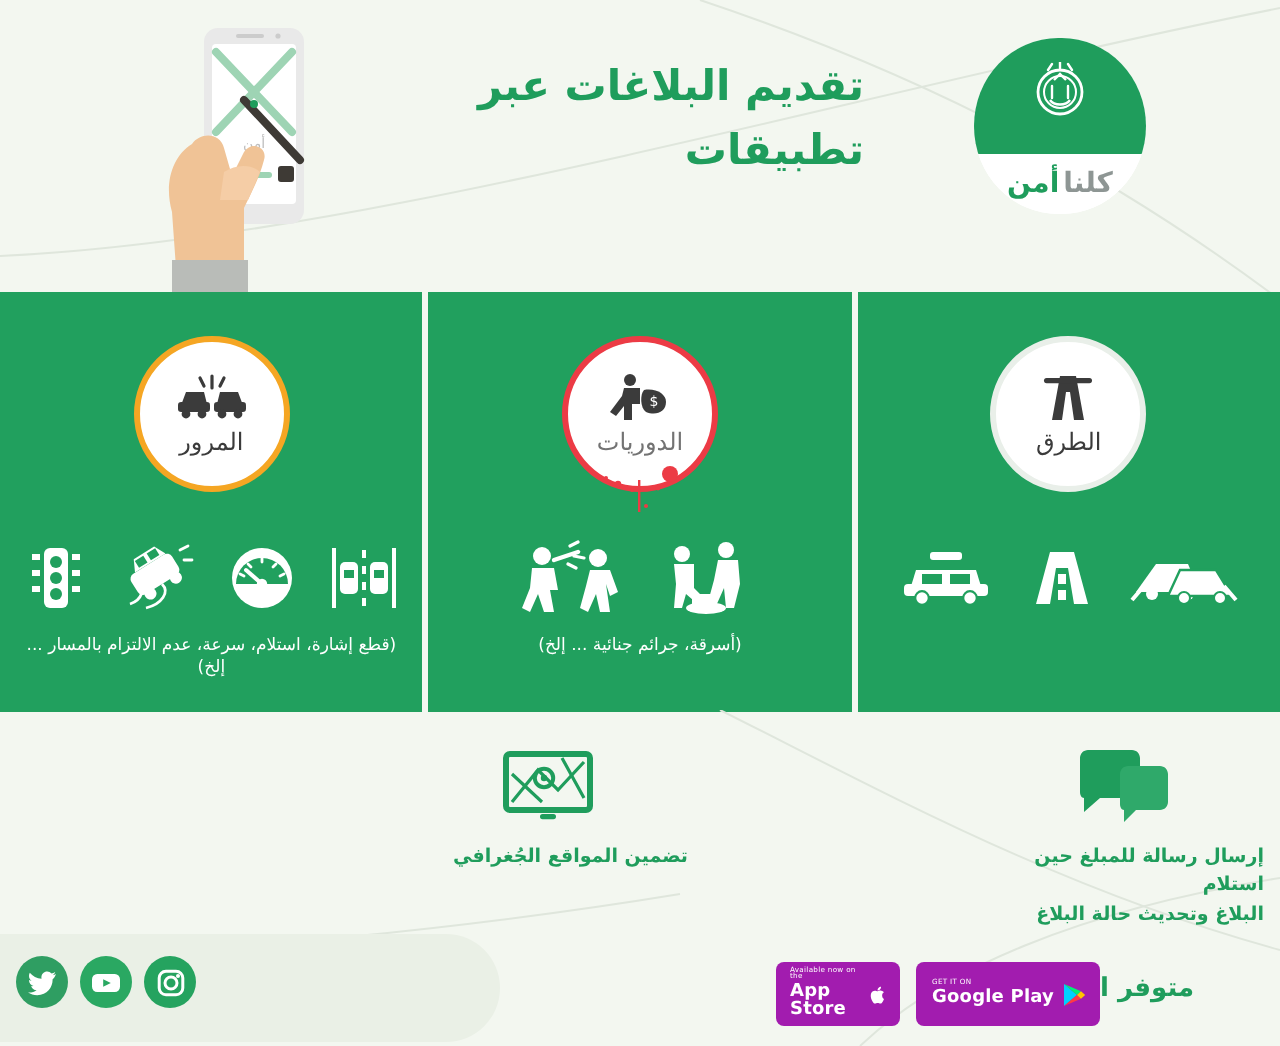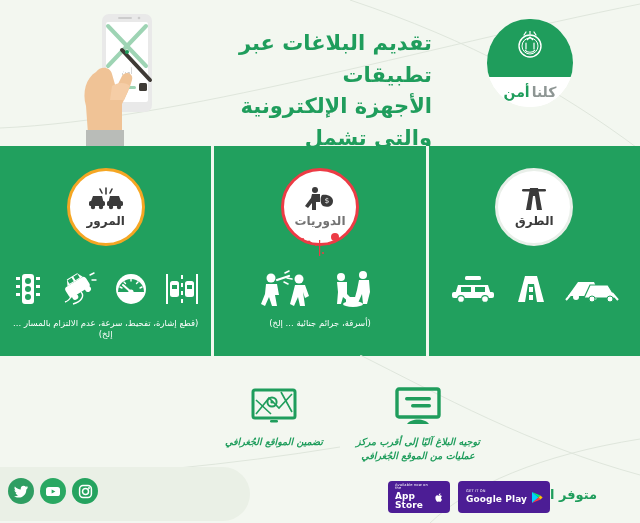--- a/index.html
+++ b/index.html
@@ -47,37 +47,37 @@
   .badge{
     position:absolute;left:50%;top:22px;transform:translateX(-50%);
     width:78px;height:78px;border-radius:50%;background:#ffffff;
     display:flex;flex-direction:column;align-items:center;justify-content:center;
     box-sizing:border-box;
   }
   .badge.roads{border:3px solid #e9efe9;}
   .badge.patrol{border:3px solid #ec3b45;}
   .badge.traffic{border:3px solid #f5a623;}
   .badge-icon{width:36px;height:26px;display:block;}
-  .badge-label{font-size:12px;font-weight:bold;color:#3b3b3b;margin-top:2px;direction:rtl;}
+  .badge-label{font-size:12px;font-weight:normal;color:#3b3b3b;margin-top:2px;direction:rtl;}
   .badge.patrol .badge-label{color:#737373;}
   .badge-splat{position:absolute;left:50%;top:86px;transform:translateX(-50%);width:70px;height:26px;}
 
   .icon-row{
     position:absolute;left:0;right:0;top:120px;height:46px;
     display:flex;align-items:center;justify-content:center;gap:16px;
   }
   .icon-row svg{display:block;}
   .panel-cap{
     position:absolute;left:6px;right:6px;top:172px;
     text-align:center;color:#ffffff;font-size:8.5px;line-height:1.3;direction:rtl;
   }
 
   
   .features{position:absolute;left:0;top:360px;width:640px;height:105px;}
-  .feat{position:absolute;top:23px;width:140px;text-align:center;font-style:italic;}
+  .feat{position:absolute;top:10px;width:140px;text-align:right;}
   .feat-icon{height:46px;display:flex;align-items:center;justify-content:center;}
   .feat-cap{
     margin-top:6px;color:#1f9d5c;font-size:9.5px;line-height:1.5;
     direction:rtl;font-weight:bold;
   }
   .f1{right:8px;}   
   .f2{right:152px;}
   .f3{right:296px;}
 
   
@@ -87,21 +87,21 @@
     background:#eaf0e6;border-radius:0 28px 28px 0;
   }
   .socials{position:absolute;left:8px;top:13px;display:flex;align-items:center;gap:6px;}
   .soc{width:26px;height:26px;border-radius:50%;background:#25a35f;display:flex;align-items:center;justify-content:center;}
   .soc.s2{background:#2aa862;}
   .soc.s3{background:#2f9e62;}
   .handle{position:absolute;left:102px;top:17px;color:#31b06a;font-size:17px;font-weight:bold;letter-spacing:.2px;direction:ltr;}
 
   .avail{position:absolute;left:503px;top:22px;color:#1f9d5c;font-size:13px;font-weight:bold;direction:rtl;}
   .store{
-    position:absolute;top:16px;height:26px;border-radius:4px;background:#4c1d95;
+    position:absolute;top:16px;height:26px;border-radius:4px;background:#a21caf;
     display:flex;align-items:center;gap:4px;padding:16px 7px;box-sizing:border-box;
   }
   .store-a{left:388px;width:62px;}
   .store-g{left:458px;width:92px;}
   .store-txt{display:flex;flex-direction:column;line-height:1;direction:ltr;}
   .store-sm{color:#ffffff;font-size:3.6px;letter-spacing:.15px;}
   .store-lg{color:#ffffff;font-size:9px;font-weight:bold;letter-spacing:.1px;margin-top:1.5px;}
 </style>
 </head>
 <body>
@@ -129,21 +129,20 @@
       <text x="67" y="66" font-size="7" fill="#bdbdbd" text-anchor="middle" font-family="DejaVu Sans, sans-serif">أمن</text>
       <rect x="58" y="78" width="18" height="3" rx="1.5" fill="#9ed4b4"></rect>
       <rect x="79" y="75" width="8" height="8" rx="1.5" fill="#3e3a35"></rect>
       <path d="M36,64 C26,70 22,84 26,98 L28,126 L62,126 L62,96 C66,88 70,80 72,72 C74,66 66,62 62,68 L56,80 L52,66 C50,58 40,58 36,64 Z" fill="#f0c396"></path>
       <path d="M52,78 C58,74 66,74 70,78 L64,92 L50,92 Z" fill="#f5cda6"></path>
       <rect x="26" y="122" width="38" height="16" fill="#b9bcb8"></rect>
     </svg>
 
     <div class="head-title">
       <div>تقديم البلاغات عبر تطبيقات</div>
-      <div>الأجهزة الإلكترونية والتي تشمل</div>
     </div>
 
     <div class="logo">
       <div class="logo-top"></div>
       <div class="logo-bot"></div>
       <svg class="logo-emblem" viewBox="0 0 28 30">
         <circle cx="14" cy="15" r="11" fill="none" stroke="#ffffff" stroke-width="1.4"></circle>
         <circle cx="14" cy="15" r="8" fill="none" stroke="#ffffff" stroke-width="1"></circle>
         <path d="M8,4 L10,1 M14,3 L14,0 M20,4 L18,1" stroke="#ffffff" stroke-width="1.2" stroke-linecap="round"></path>
         <path d="M10,12 L10,18 M18,12 L18,18" stroke="#ffffff" stroke-width="1.2" stroke-linecap="round"></path>
@@ -300,47 +299,45 @@
           <g fill="#ffffff">
               <rect x="3" y="5" width="4" height="3"></rect>
               <rect x="3" y="13" width="4" height="3"></rect>
               <rect x="3" y="21" width="4" height="3"></rect>
           <rect x="23" y="5" width="4" height="3"></rect>
               <rect x="23" y="13" width="4" height="3"></rect>
               <rect x="23" y="21" width="4" height="3"></rect>
             </g>
         </svg>
       </div>
-      <div class="panel-cap">(قطع إشارة، تفحيط، سرعة، عدم الالتزام بالمسار ... إلخ)</div>
+      <div class="panel-cap">(قطع إشارة، استلام، سرعة، عدم الالتزام بالمسار ... إلخ)</div>
     </div>
   </div>
 
   <svg class="swoosh sw2" viewBox="0 0 640 168">
     <path d="M360,0 C440,40 530,90 640,120" fill="none" stroke="#dfe6dc" stroke-width="1"></path>
     <path d="M430,168 C470,130 540,100 640,84" fill="none" stroke="#dfe6dc" stroke-width="1"></path>
     <path d="M0,126 C120,120 230,110 340,92" fill="none" stroke="#dfe6dc" stroke-width="1"></path>
   </svg>
 
   <div class="features">
 
-
-    <div class="feat f2">
+    <div class="feat f1">
       <div class="feat-icon">
-        <svg width="46" height="40" viewBox="0 0 46 40">
-          <rect x="2" y="3" width="42" height="28" rx="2" fill="none" stroke="#1f9d5c" stroke-width="3.4"></rect>
-          <rect x="10" y="11" width="26" height="3.4" rx="1.7" fill="#1f9d5c"></rect>
-          <rect x="16" y="18" width="20" height="3.4" rx="1.7" fill="#1f9d5c"></rect>
-          <path d="M12,38 C16,32 30,32 34,38 Z" fill="#1f9d5c"></path>
+        <svg width="48" height="40" viewBox="0 0 48 40">
+          <path d="M2,6 C2,3.8 3.8,2 6,2 L28,2 C30.2,2 32,3.8 32,6 L32,22 C32,24.2 30.2,26 28,26 L12,26 L4,33 L4,26 C2.8,26 2,24.6 2,23 Z" fill="#1f9d5c"></path>
+          <path d="M22,14 C22,11.8 23.8,10 26,10 L42,10 C44.2,10 46,11.8 46,14 L46,28 C46,30.2 44.2,32 42,32 L30,32 L24,38 L24,32 C22.8,32 22,30.6 22,29 Z" fill="#2fa96a"></path>
         </svg>
       </div>
       <div class="feat-cap">
-        <div>توجيه البلاغ آليًا إلى أقرب مركز</div>
-        <div>عمليات من الموقع الجُغرافي</div>
-      </div>
-    </div>
+        <div>إرسال رسالة للمبلغ حين استلام</div>
+        <div>البلاغ وتحديث حالة البلاغ</div>
+      </div>
+    </div>
+
 
     <div class="feat f3">
       <div class="feat-icon">
         <svg width="46" height="40" viewBox="0 0 46 40">
           <rect x="2" y="4" width="42" height="28" rx="2" fill="none" stroke="#1f9d5c" stroke-width="3"></rect>
           <path d="M5,28 L18,12 L28,22 L41,8" fill="none" stroke="#1f9d5c" stroke-width="1.6"></path>
           <path d="M5,14 L20,28 M30,6 L41,26" fill="none" stroke="#1f9d5c" stroke-width="1.6"></path>
           <circle cx="21" cy="16" r="4.6" fill="none" stroke="#1f9d5c" stroke-width="2"></circle>
           <circle cx="21" cy="16" r="1.6" fill="#1f9d5c"></circle>
           <rect x="19" y="34" width="8" height="2.6" rx="1.3" fill="#1f9d5c"></rect>

